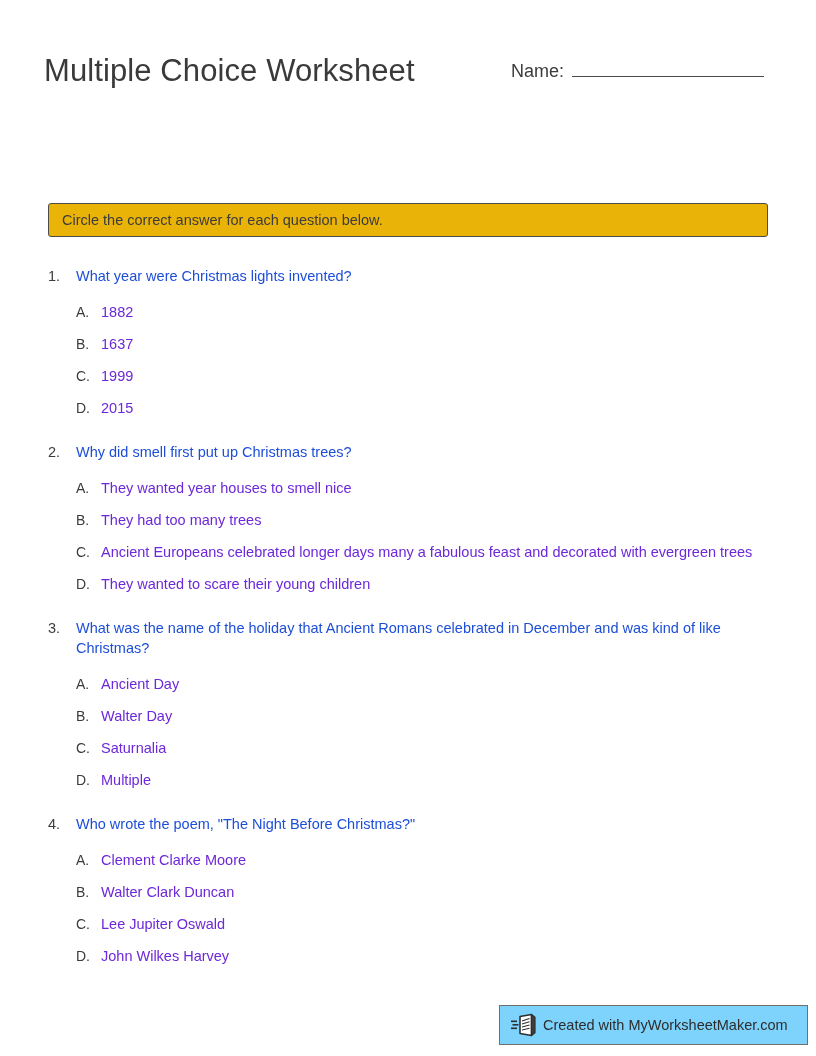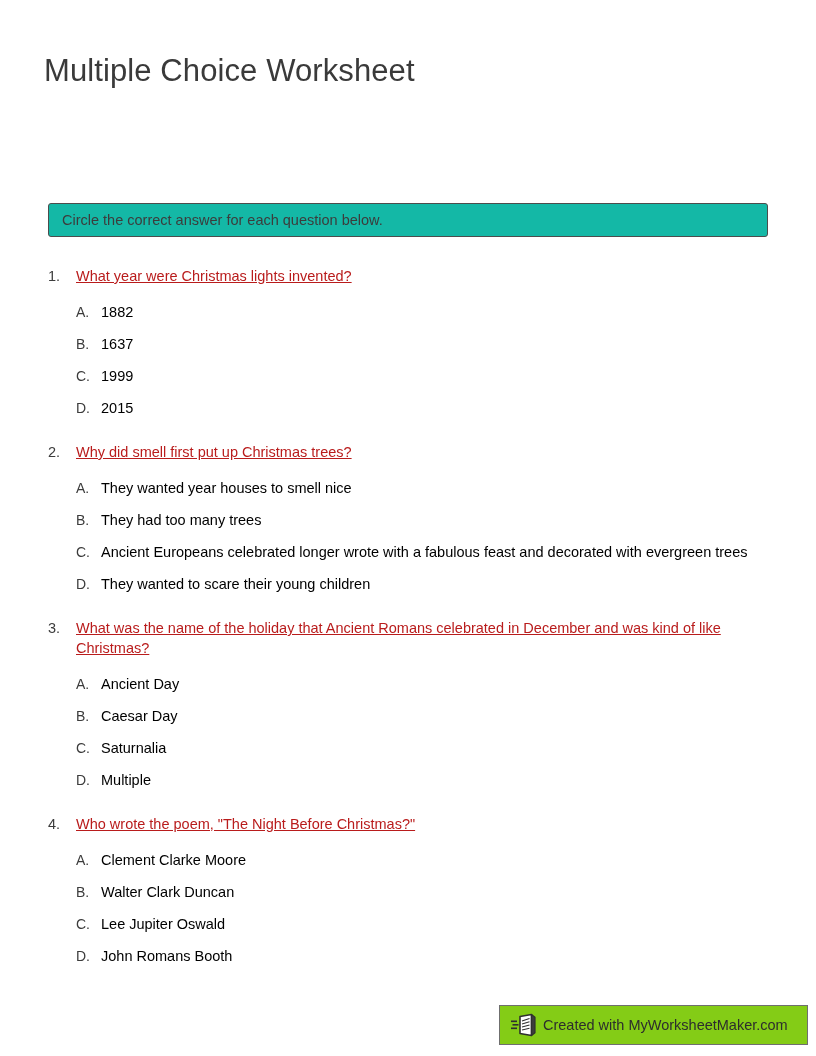--- a/index.html
+++ b/index.html
@@ -74,21 +74,21 @@
     left: 48px;
     top: 203px;
     width: 720px;
     height: 34px;
     border: 1.2px solid #4c4c4c;
     border-radius: 3px;
     display: flex;
     align-items: center;
     padding: 0 8px 0 13px;
     box-sizing: border-box;
-    background: #14b8a6;
+    background: #eab308;
   }
   .instruction-text {
     font-size: 14.5px;
     line-height: 20px;
     color: #3c3c3c;
   }
 
   
   .questions {
     position: absolute;
@@ -106,24 +106,23 @@
   .question-number {
     width: 28px;
     flex: none;
     font-size: 14.5px;
     line-height: 20px;
     color: #3c3c3c;
   }
   .question-text {
     font-size: 14.5px;
     line-height: 20px;
-    color: #b91c1c;
+    color: #1d4ed8;
     flex: 1;
     padding-right: 2px;
-    text-decoration: underline;
   }
   .options {
     margin-top: 16px;
   }
   .option-row {
     display: flex;
     align-items: center;
     margin-bottom: 12px;
     min-height: 20px;
     padding-left: 28px;
@@ -134,35 +133,35 @@
   .option-letter {
     width: 25px;
     flex: none;
     font-size: 14px;
     line-height: 20px;
     color: #3c3c3c;
   }
   .option-text {
     font-size: 14.5px;
     line-height: 20px;
-    color: #000000;
+    color: #6d28d9;
     flex: 1;
     padding-right: 12px;
   }
 
   
   .footer-badge {
     position: absolute;
     left: 499px;
     top: 1005px;
     width: 309px;
     height: 40px;
     border: 1.2px solid #6f6f6f;
     box-sizing: border-box;
-    background: #84cc16;
+    background: #7dd3fc;
     display: flex;
     align-items: center;
     padding-left: 11px;
   }
   .badge-icon {
     width: 26px;
     height: 24px;
     flex: none;
     margin-right: 6px;
     display: block;
@@ -176,20 +175,24 @@
 </style>
 </head>
 <body>
 
 <div class="page">
 
   <div class="header">
     <div class="worksheet-title">Multiple Choice Worksheet</div>
 
     <div class="fields">
+      <div class="field-row">
+        <span class="field-label">Name:</span>
+        <span class="field-line"></span>
+      </div>
     </div>
   </div>
 
   <div class="instruction-box">
     <span class="instruction-text">Circle the correct answer for each question below.</span>
   </div>
 
   <div class="questions">
       <div class="question-block">
         <div class="question-head">
@@ -224,41 +227,41 @@
           <div class="option-row">
             <span class="option-letter">A.</span>
             <span class="option-text">They wanted year houses to smell nice</span>
           </div>
           <div class="option-row">
             <span class="option-letter">B.</span>
             <span class="option-text">They had too many trees</span>
           </div>
           <div class="option-row">
             <span class="option-letter">C.</span>
-            <span class="option-text">Ancient Europeans celebrated longer wrote with a fabulous feast and decorated with evergreen trees</span>
+            <span class="option-text">Ancient Europeans celebrated longer days many a fabulous feast and decorated with evergreen trees</span>
           </div>
           <div class="option-row">
             <span class="option-letter">D.</span>
             <span class="option-text">They wanted to scare their young children</span>
           </div>
         </div>
       </div>
       <div class="question-block">
         <div class="question-head">
           <span class="question-number">3.</span>
           <span class="question-text">What was the name of the holiday that Ancient Romans celebrated in December and was kind of like Christmas?</span>
         </div>
         <div class="options">
           <div class="option-row">
             <span class="option-letter">A.</span>
             <span class="option-text">Ancient Day</span>
           </div>
           <div class="option-row">
             <span class="option-letter">B.</span>
-            <span class="option-text">Caesar Day</span>
+            <span class="option-text">Walter Day</span>
           </div>
           <div class="option-row">
             <span class="option-letter">C.</span>
             <span class="option-text">Saturnalia</span>
           </div>
           <div class="option-row">
             <span class="option-letter">D.</span>
             <span class="option-text">Multiple</span>
           </div>
         </div>
@@ -276,21 +279,21 @@
           <div class="option-row">
             <span class="option-letter">B.</span>
             <span class="option-text">Walter Clark Duncan</span>
           </div>
           <div class="option-row">
             <span class="option-letter">C.</span>
             <span class="option-text">Lee Jupiter Oswald</span>
           </div>
           <div class="option-row">
             <span class="option-letter">D.</span>
-            <span class="option-text">John Romans Booth</span>
+            <span class="option-text">John Wilkes Harvey</span>
           </div>
         </div>
       </div>
     </div>
 
   <div class="footer-badge">
     <span class="badge-icon">
       <svg viewBox="0 0 26 24" width="26" height="24" aria-hidden="true">
         <g fill="#2f2f2f">
           <rect x="0" y="7.5" width="6" height="1.6"></rect>

